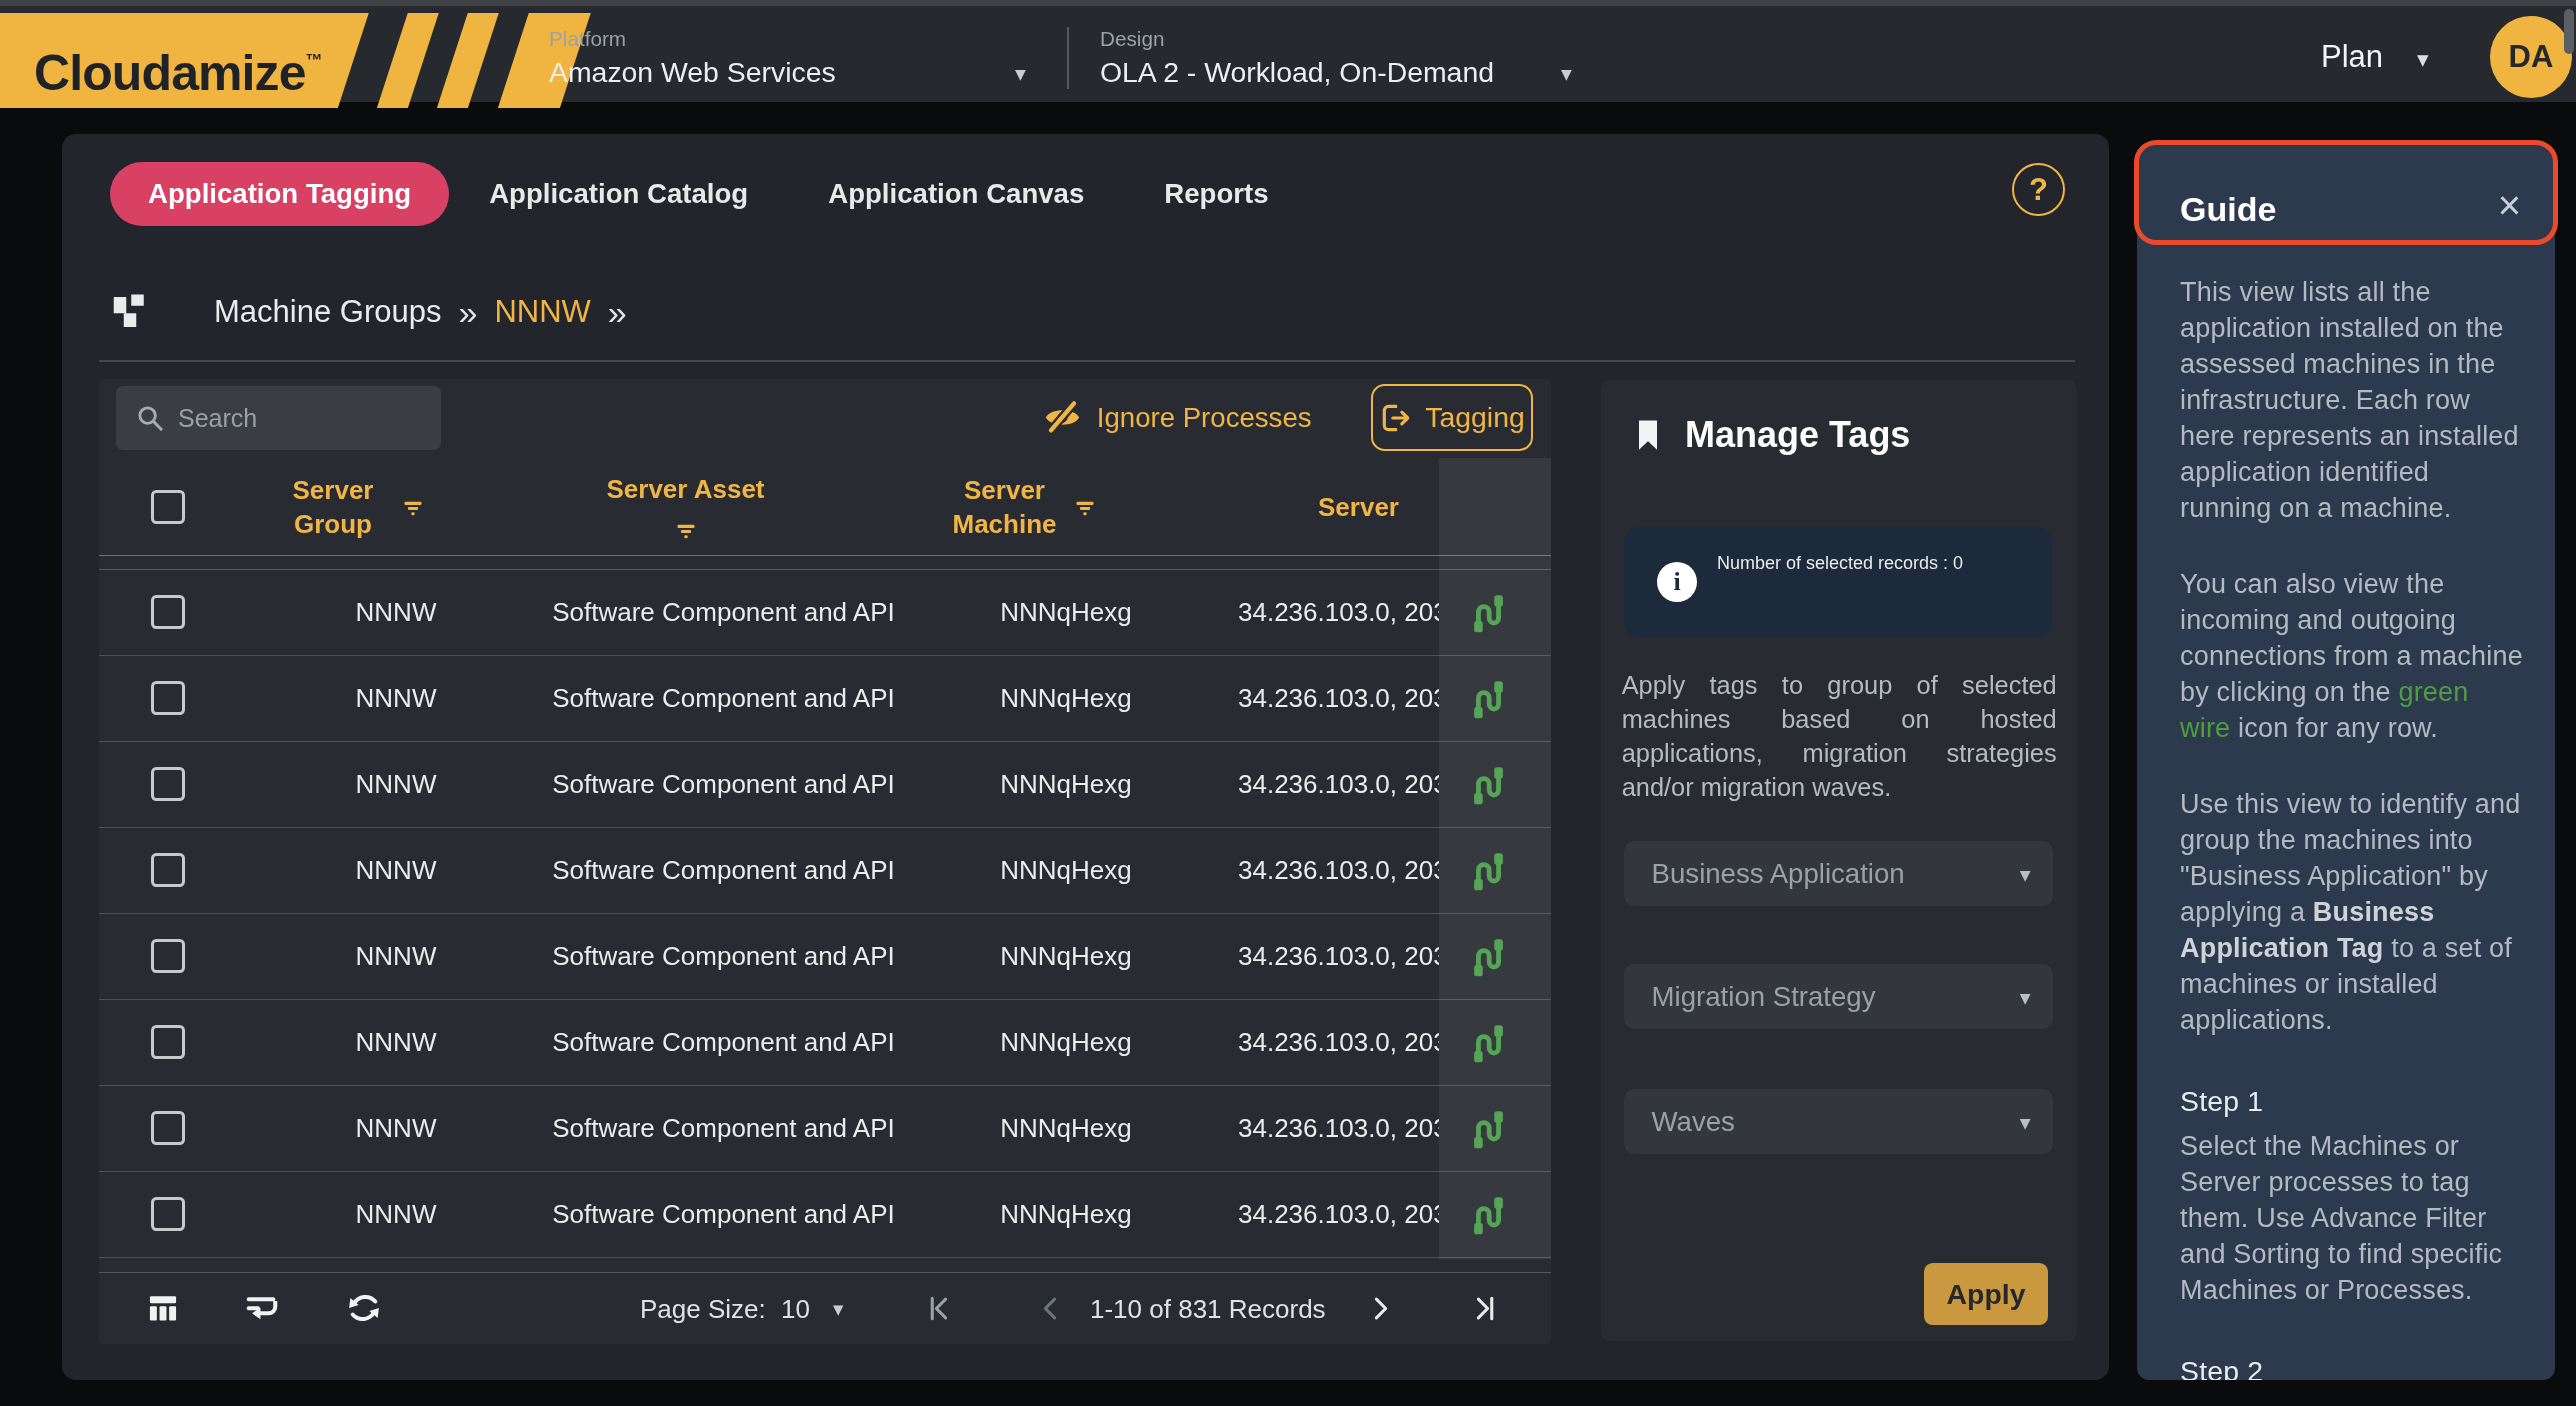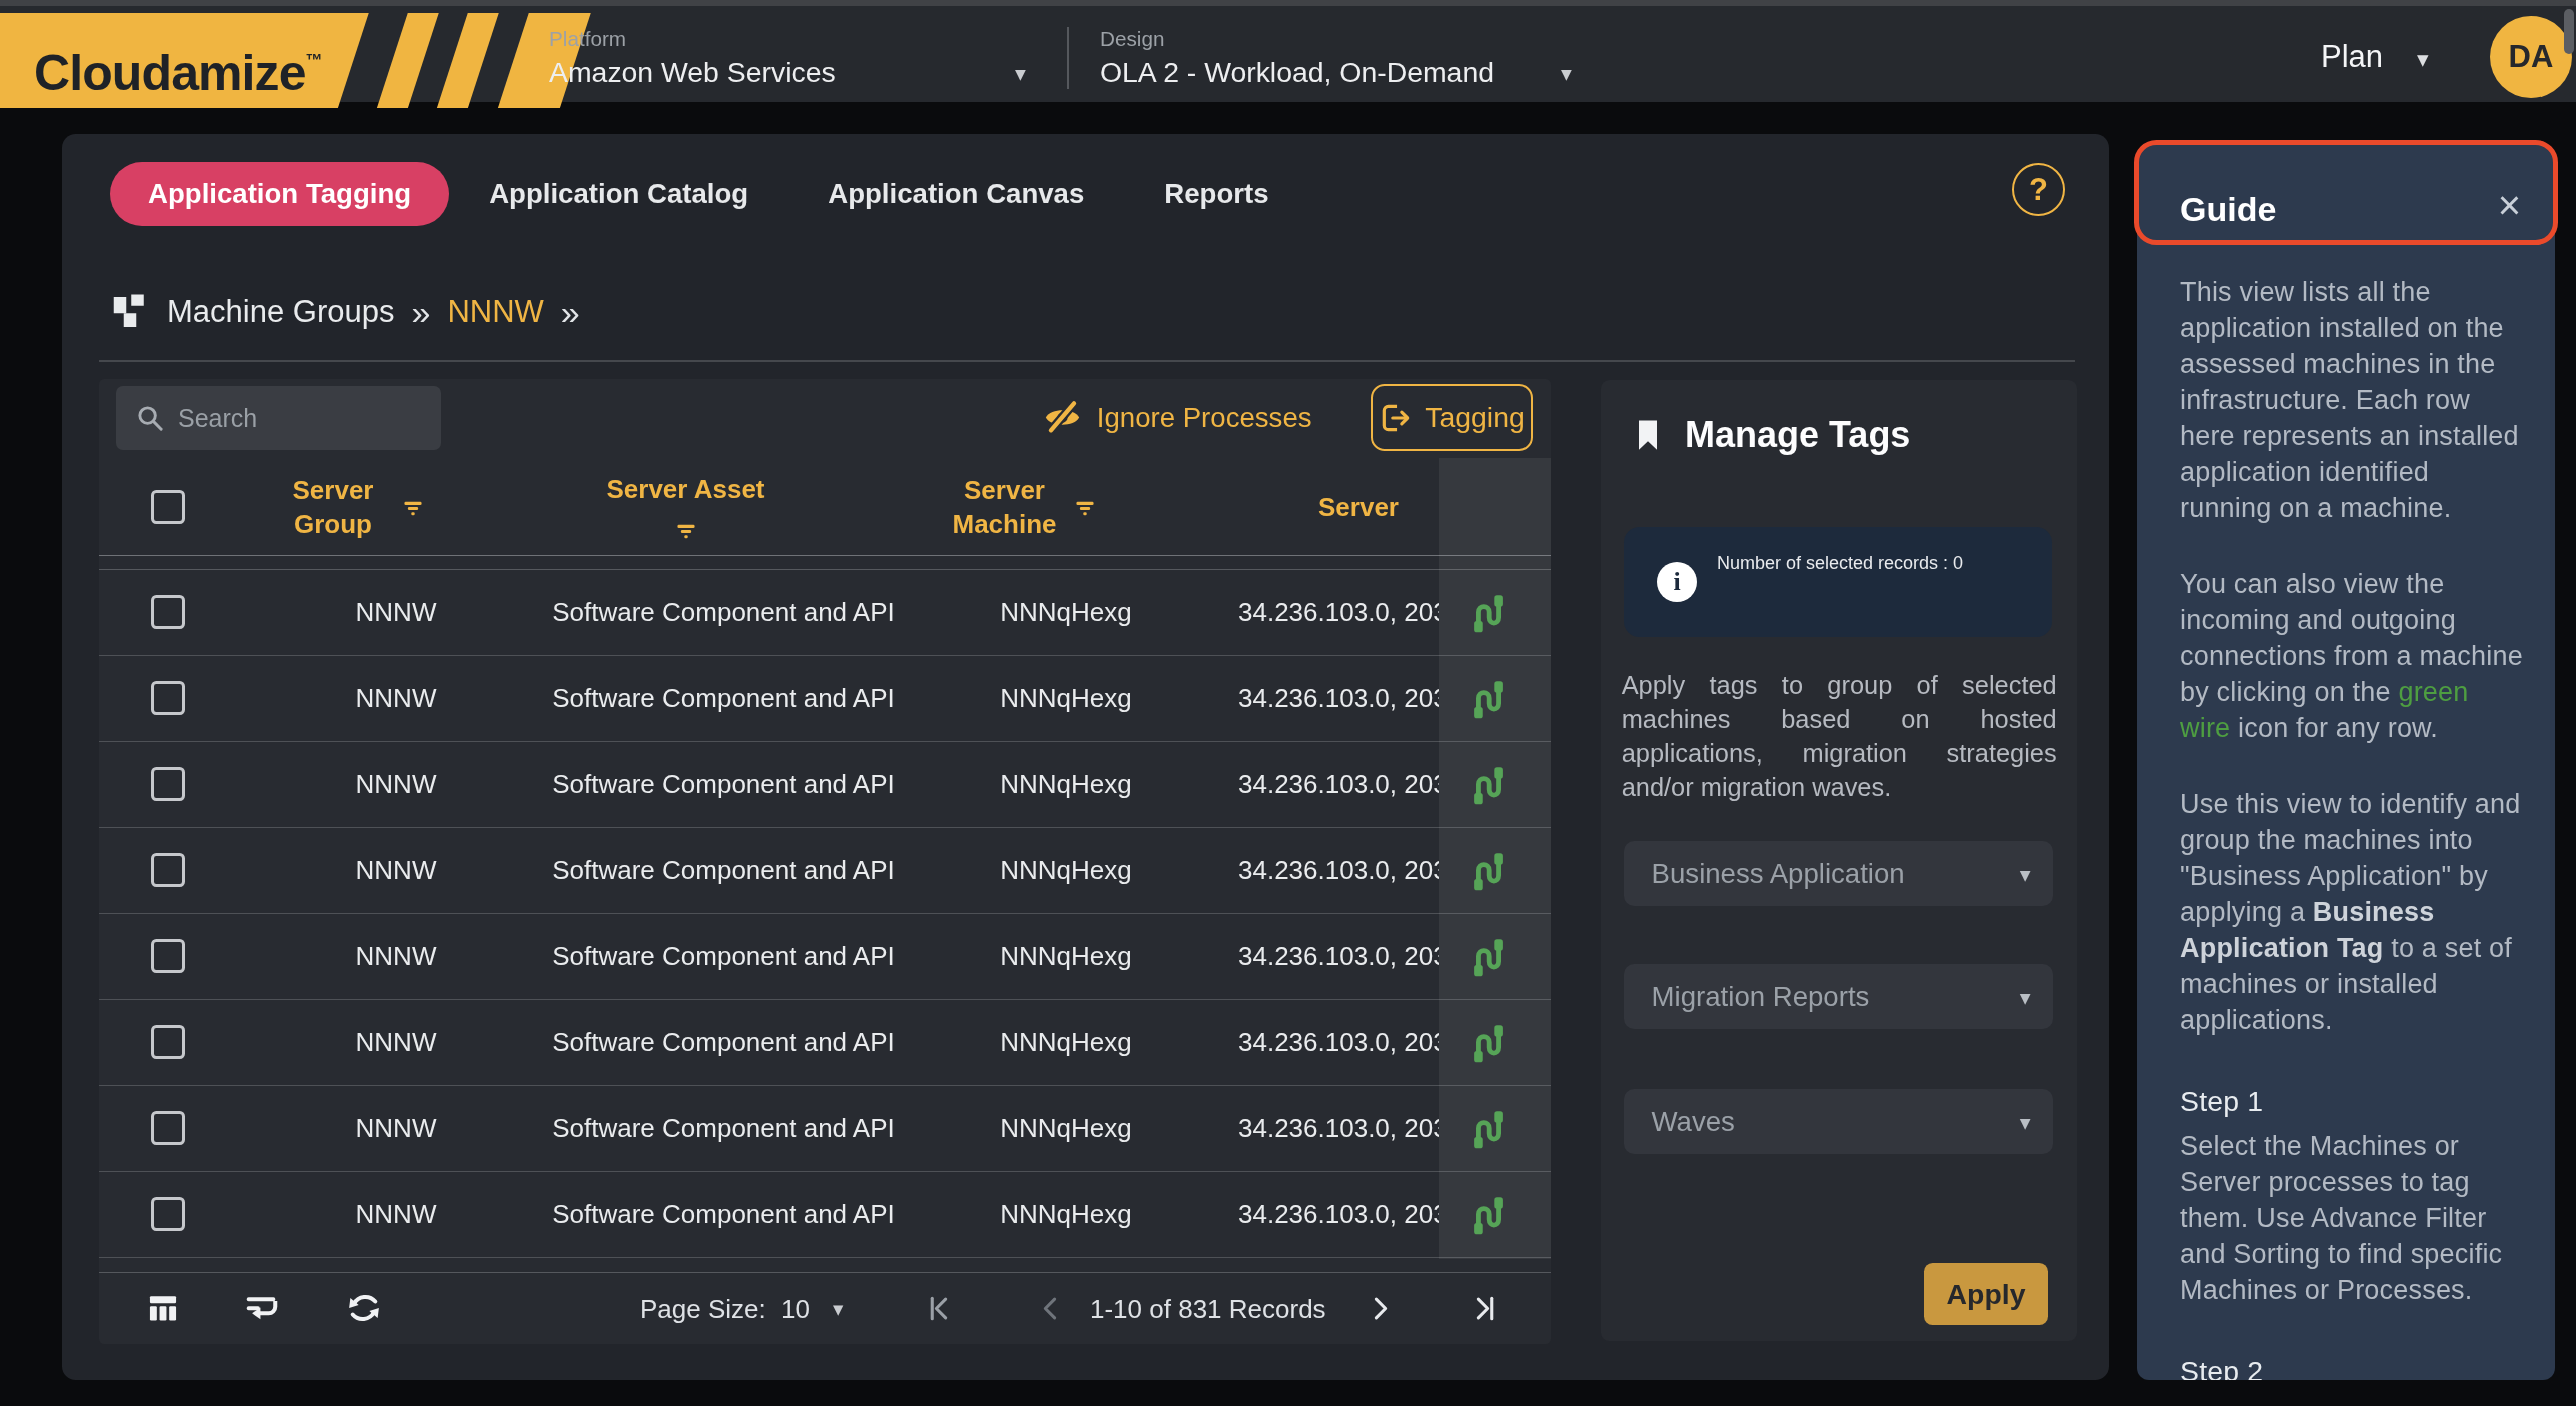--- a/index.html
+++ b/index.html
@@ -28,21 +28,21 @@
   .pg-thumb{position:absolute;right:1.7px;top:8.6px;width:10.3px;height:45px;border-radius:5.2px;background:#5b5e63;}
   
   .card{position:absolute;left:62px;top:134px;width:2047px;height:1246px;background:#22252b;border-radius:13.8px;}
   .tabs{position:absolute;left:48px;top:27.6px;height:64px;display:flex;align-items:center;}
   .tab{font-size:27.6px;font-weight:600;color:#e7e9eb;padding:0 40px;line-height:64px;white-space:nowrap;}
   .tab.active{background:#d84064;color:#fff;font-weight:700;border-radius:34px;padding:0 38px;}
   .help-circle{position:absolute;left:1950px;top:29px;width:53px;height:53px;border-radius:50%;
                border:2.6px solid #f0b544;color:#f0b544;font-size:31px;font-weight:700;box-sizing:border-box;
                display:flex;align-items:center;justify-content:center;}
   .breadcrumb{position:absolute;left:48px;top:152px;height:52px;display:flex;align-items:center;gap:17px;}
-  .bc-text{font-size:31px;color:#e9ebed;}
+  .bc-text{font-size:31px;color:#e9ebed;margin-left:47px;}
   .bc-sep{font-size:34px;color:#e2e5e8;}
   .bc-link{font-size:31px;color:#f0b544;}
   .bc-divider{position:absolute;left:37px;top:226px;width:1976px;height:1.7px;background:#45484d;}
   
   .tpanel{position:absolute;left:37px;top:245px;width:1452px;height:965px;background:#282b31;border-radius:5.2px;overflow:hidden;}
   .search-box{position:absolute;left:17px;top:6.9px;width:325px;height:64px;background:#3a3d43;border-radius:6.9px;}
   .search-box input{position:absolute;left:60px;top:0;width:250px;height:64px;background:transparent;border:none;outline:none;
                     font-size:25px;color:#dfe2e5;font-family:"Liberation Sans",sans-serif;}
   .search-box input::placeholder{color:#9aa0a6;}
   .search-ic{position:absolute;left:19px;top:17px;}
@@ -390,21 +390,21 @@
       <div class="infobox">
         <div class="info-ic">i</div>
         <div class="info-text">Number of selected records : 0</div>
       </div>
       <div class="mt-desc">Apply tags to group of selected machines based on hosted applications, migration strategies and/or migration waves.</div>
       <div class="dd dd1">
         <div class="dd-label">Business Application</div>
         <div class="dd-caret">▾</div>
       </div>
       <div class="dd dd2">
-        <div class="dd-label">Migration Reports</div>
+        <div class="dd-label">Migration Strategy</div>
         <div class="dd-caret">▾</div>
       </div>
       <div class="dd dd3">
         <div class="dd-label">Waves</div>
         <div class="dd-caret">▾</div>
       </div>
       <div class="apply-btn">Apply</div>
     </div>
   </div>
 

